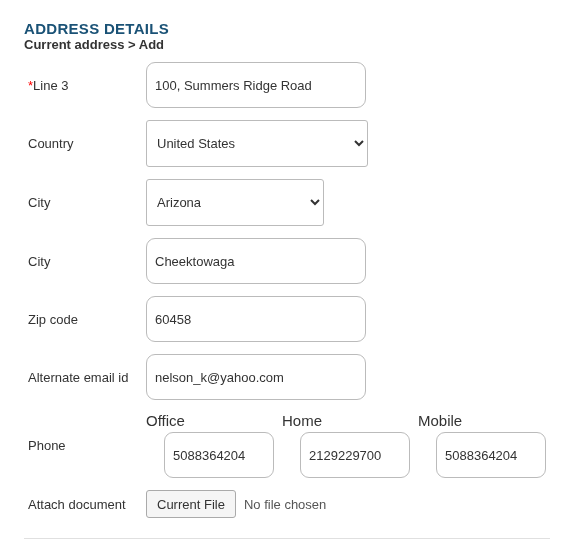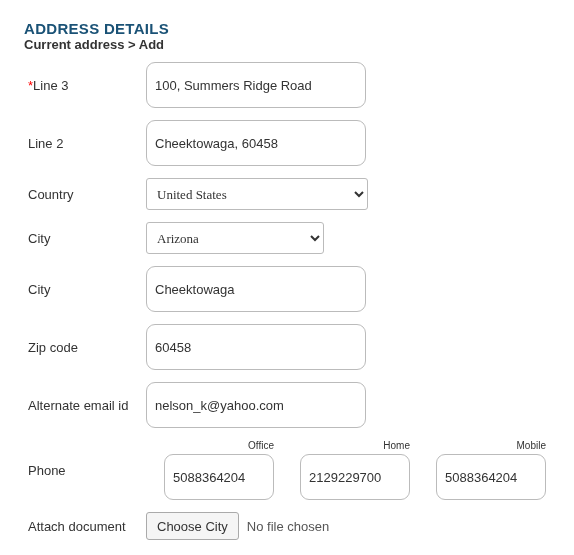--- a/index.html
+++ b/index.html
@@ -52,43 +52,41 @@
       width: 220px;
       height: 30px;
       color: #333;
       outline: none;
     }
     select {
       border: 1px solid #bbb;
       border-radius: 3px;
       padding: 4px 6px;
       font-size: 13px;
-      height: 32px;
+      height: 47px;
       color: #333;
       background: #fff;
       outline: none;
       cursor: pointer;
-      font-family: Liberation Serif, serif;
     }
     .country-select { width: 222px; }
     .state-select { width: 178px; }
     .phone-row td:last-child .phone-group {
       display: flex;
       gap: 8px;
       align-items: flex-end;
     }
     .phone-subgroup {
       display: flex;
       flex-direction: column;
     }
     .phone-label {
-      font-size: 10px;
+      font-size: 15px;
       color: #333;
       margin-bottom: 3px;
-      text-align: right;
     }
     .phone-input {
       width: 110px !important;
       margin-left: 18px;
     }
     .attach-row .file-area {
       display: flex;
       align-items: center;
       gap: 8px;
     }
@@ -148,26 +146,20 @@
 
     <tr>
       <td>
         <span class="required-star">*</span><span>Line 3</span>
       </td>
       <td>
         <input type="text" value="100, Summers Ridge Road" style="">
       </td>
     </tr>
 
-    <tr>
-      <td><span>Line 2</span></td>
-      <td>
-        <input type="text" value="Cheektowaga, 60458" style="">
-      </td>
-    </tr>
 
     <tr>
       <td><span>Country</span></td>
       <td>
         <select class="country-select">
           <option>United States</option>
           <option>Canada</option>
           <option>United Kingdom</option>
           <option>Australia</option>
           <option>India</option>
@@ -227,21 +219,21 @@
             <input type="text" class="phone-input" value="5088364204" style="">
           </div>
         </div>
       </td>
     </tr>
 
     <tr class="attach-row">
       <td><span>Attach document</span></td>
       <td>
         <div class="file-area">
-          <button class="choose-file-btn">Choose City</button>
+          <button class="choose-file-btn">Current File</button>
           <span class="no-file-text">No file chosen</span>
         </div>
       </td>
     </tr>
   </tbody>
 </table>
 
 <hr class="divider">
 
 <div class="action-bar">

